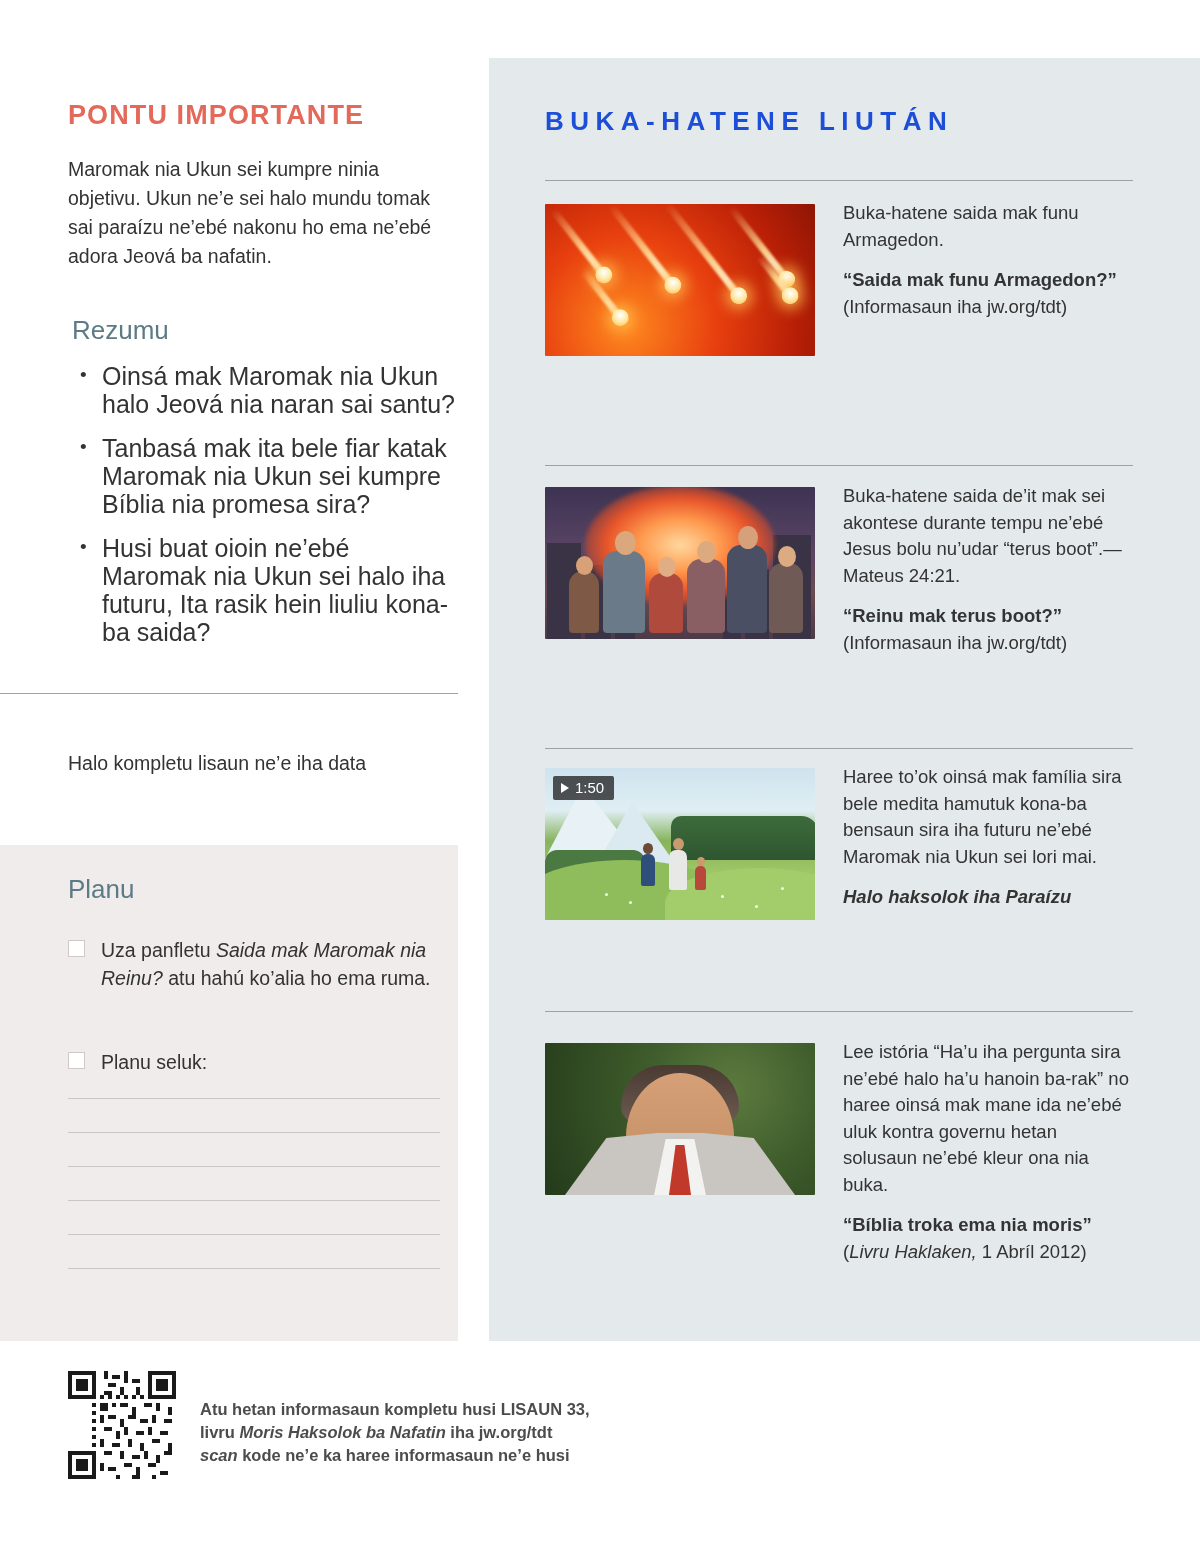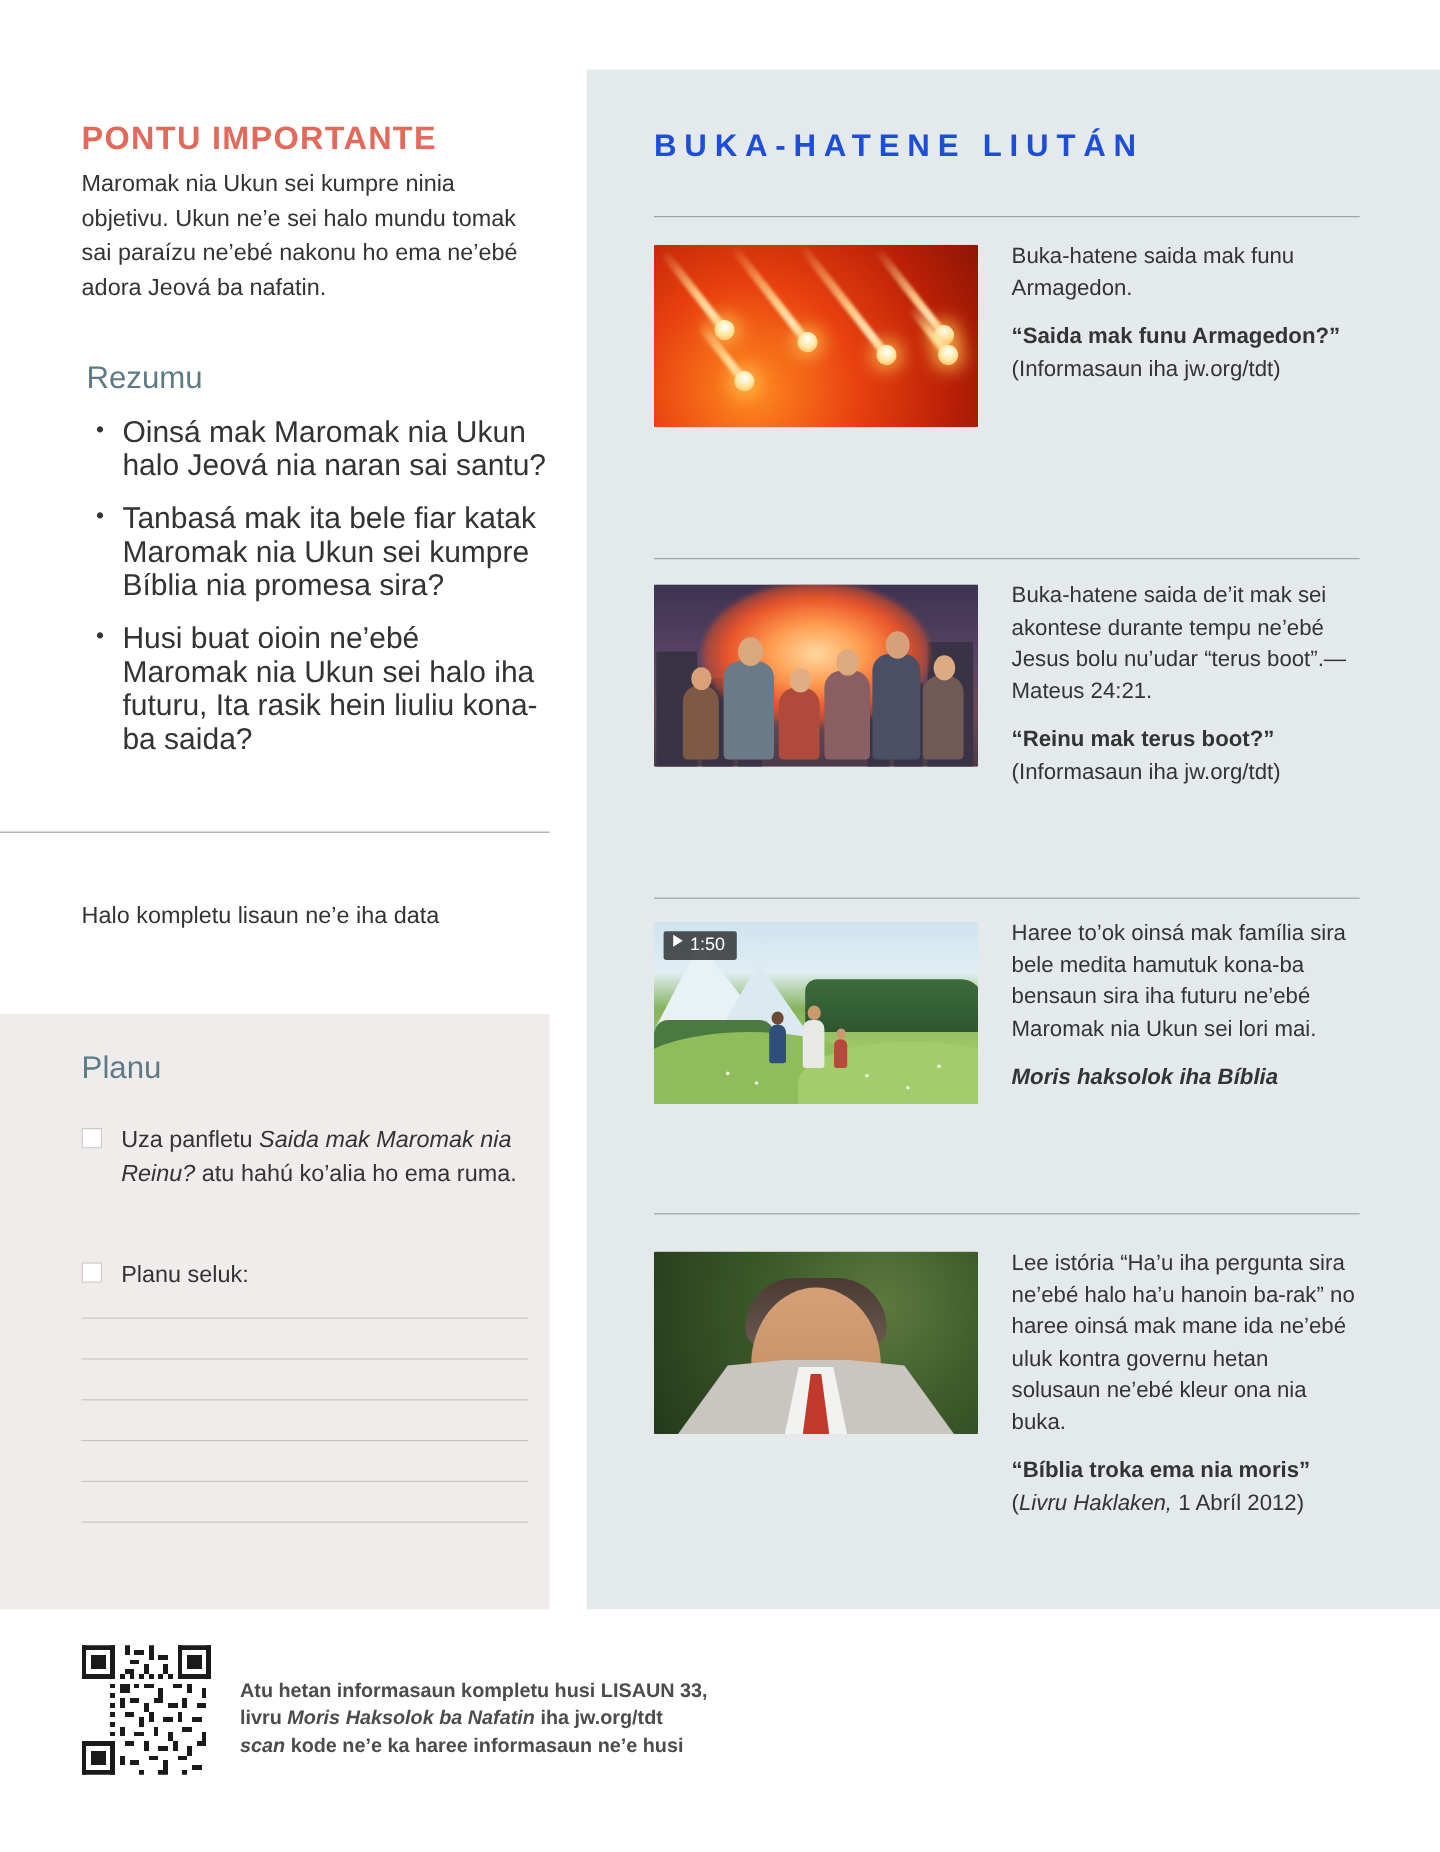--- a/index.html
+++ b/index.html
@@ -26,21 +26,21 @@
   .left-col {
     position: absolute;
     left: 68px; top: 100px;
     width: 390px;
   }
   .kicker {
     color: #e3695a;
     font-size: 27px;
     font-weight: bold;
     letter-spacing: 1.1px;
-    margin: 0 0 8px 0;
+    margin: 0 0 24px 0;
   }
   .intro {
     font-size: 19.5px;
     line-height: 29px;
     color: #333;
     margin: 0;
     width: 372px;
   }
   .sec-head {
     color: #5d7b85;
@@ -186,21 +186,21 @@
   
   .vid-badge {
     position: absolute;
     left: 8px; top: 8px;
     background: rgba(20,20,20,0.72);
     color: #fff;
     font-size: 15px;
     padding: 3px 10px 4px 8px;
     border-radius: 2px;
     display: flex;
-    align-items: flex-start;
+    align-items: center;
     gap: 6px;
     z-index: 4;
   }
   .vid-badge .tri {
     width: 0; height: 0;
     border-left: 8px solid #fff;
     border-top: 5px solid transparent;
     border-bottom: 5px solid transparent;
   }
 
@@ -439,21 +439,21 @@
       <div class="phead" style="left:152px; bottom:54px; width:8px; height:9px; background:#c99a6e;"></div>
       <div class="dot" style="left:60px; bottom:24px;"></div>
       <div class="dot" style="left:84px; bottom:16px;"></div>
       <div class="dot" style="left:176px; bottom:22px;"></div>
       <div class="dot" style="left:210px; bottom:12px;"></div>
       <div class="dot" style="left:236px; bottom:30px;"></div>
     </div>
   </div>
   <div class="body">
     <p class="lead">Haree to’ok oinsá mak família sira bele medita hamutuk kona-ba bensaun sira iha futuru ne’ebé Maromak nia Ukun sei lori mai.</p>
-    <span class="title-i">Moris haksolok iha Bíblia</span>
+    <span class="title-i">Halo haksolok iha Paraízu</span>
   </div>
 </div>
 
 <div class="row r4">
   <div class="thumb">
     <div class="art-portrait">
       <div class="phair"></div>
       <div class="pface"></div>
       <div class="psuit"></div>
       <div class="pshirt"></div>

